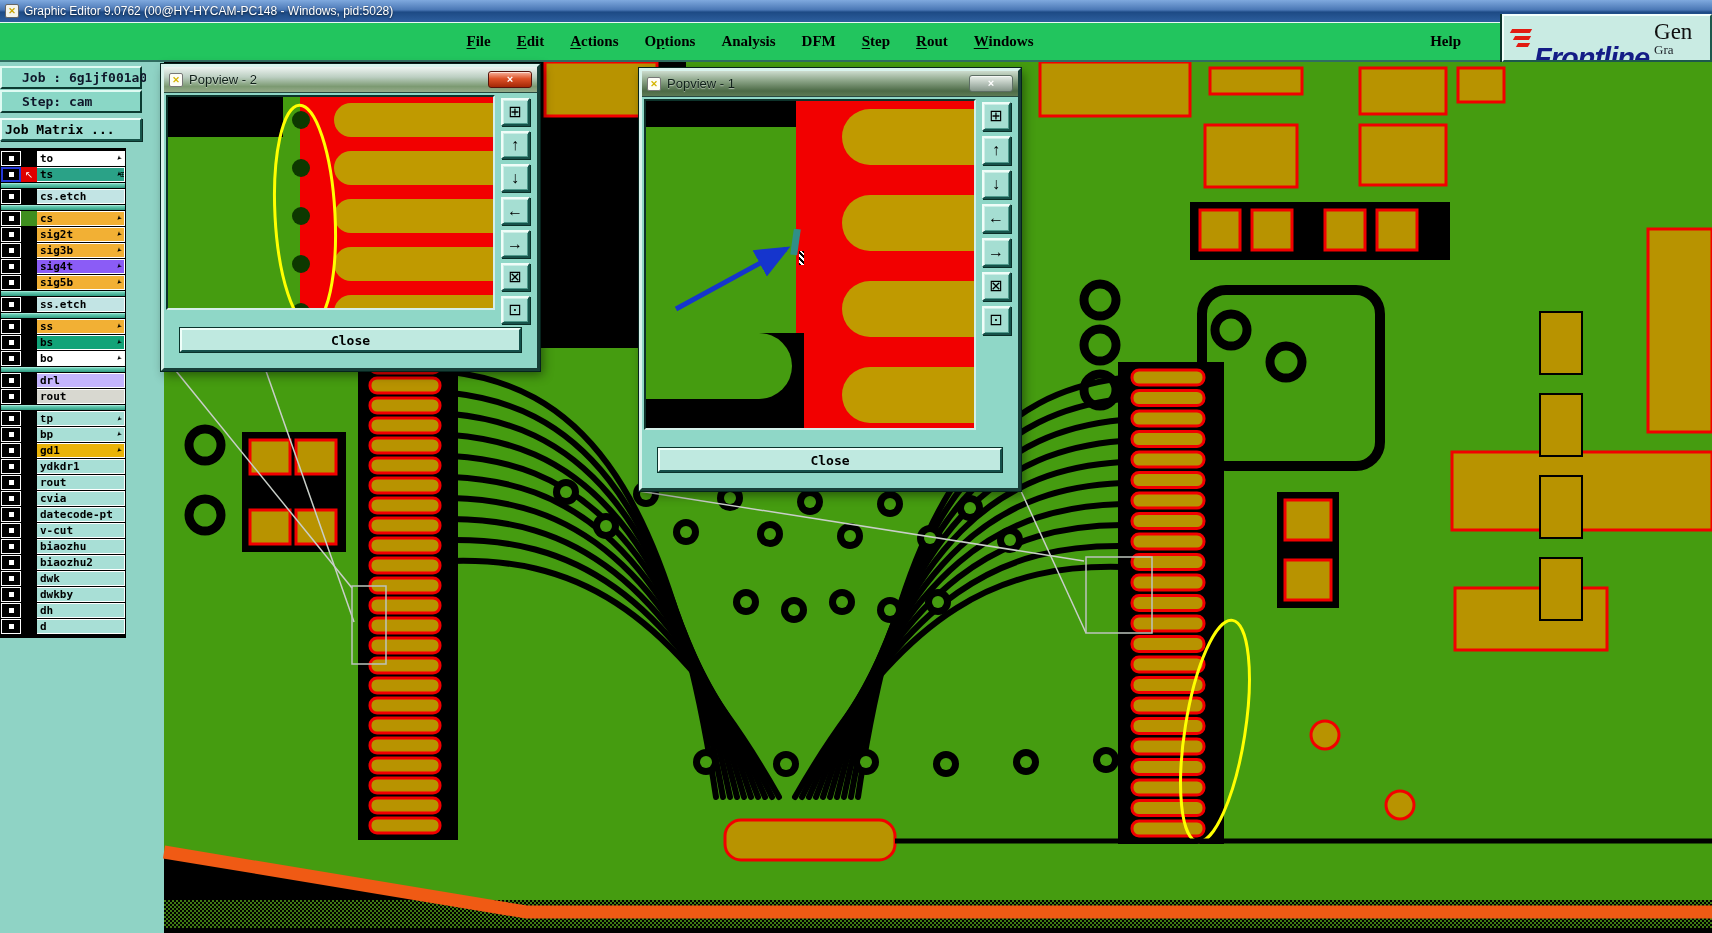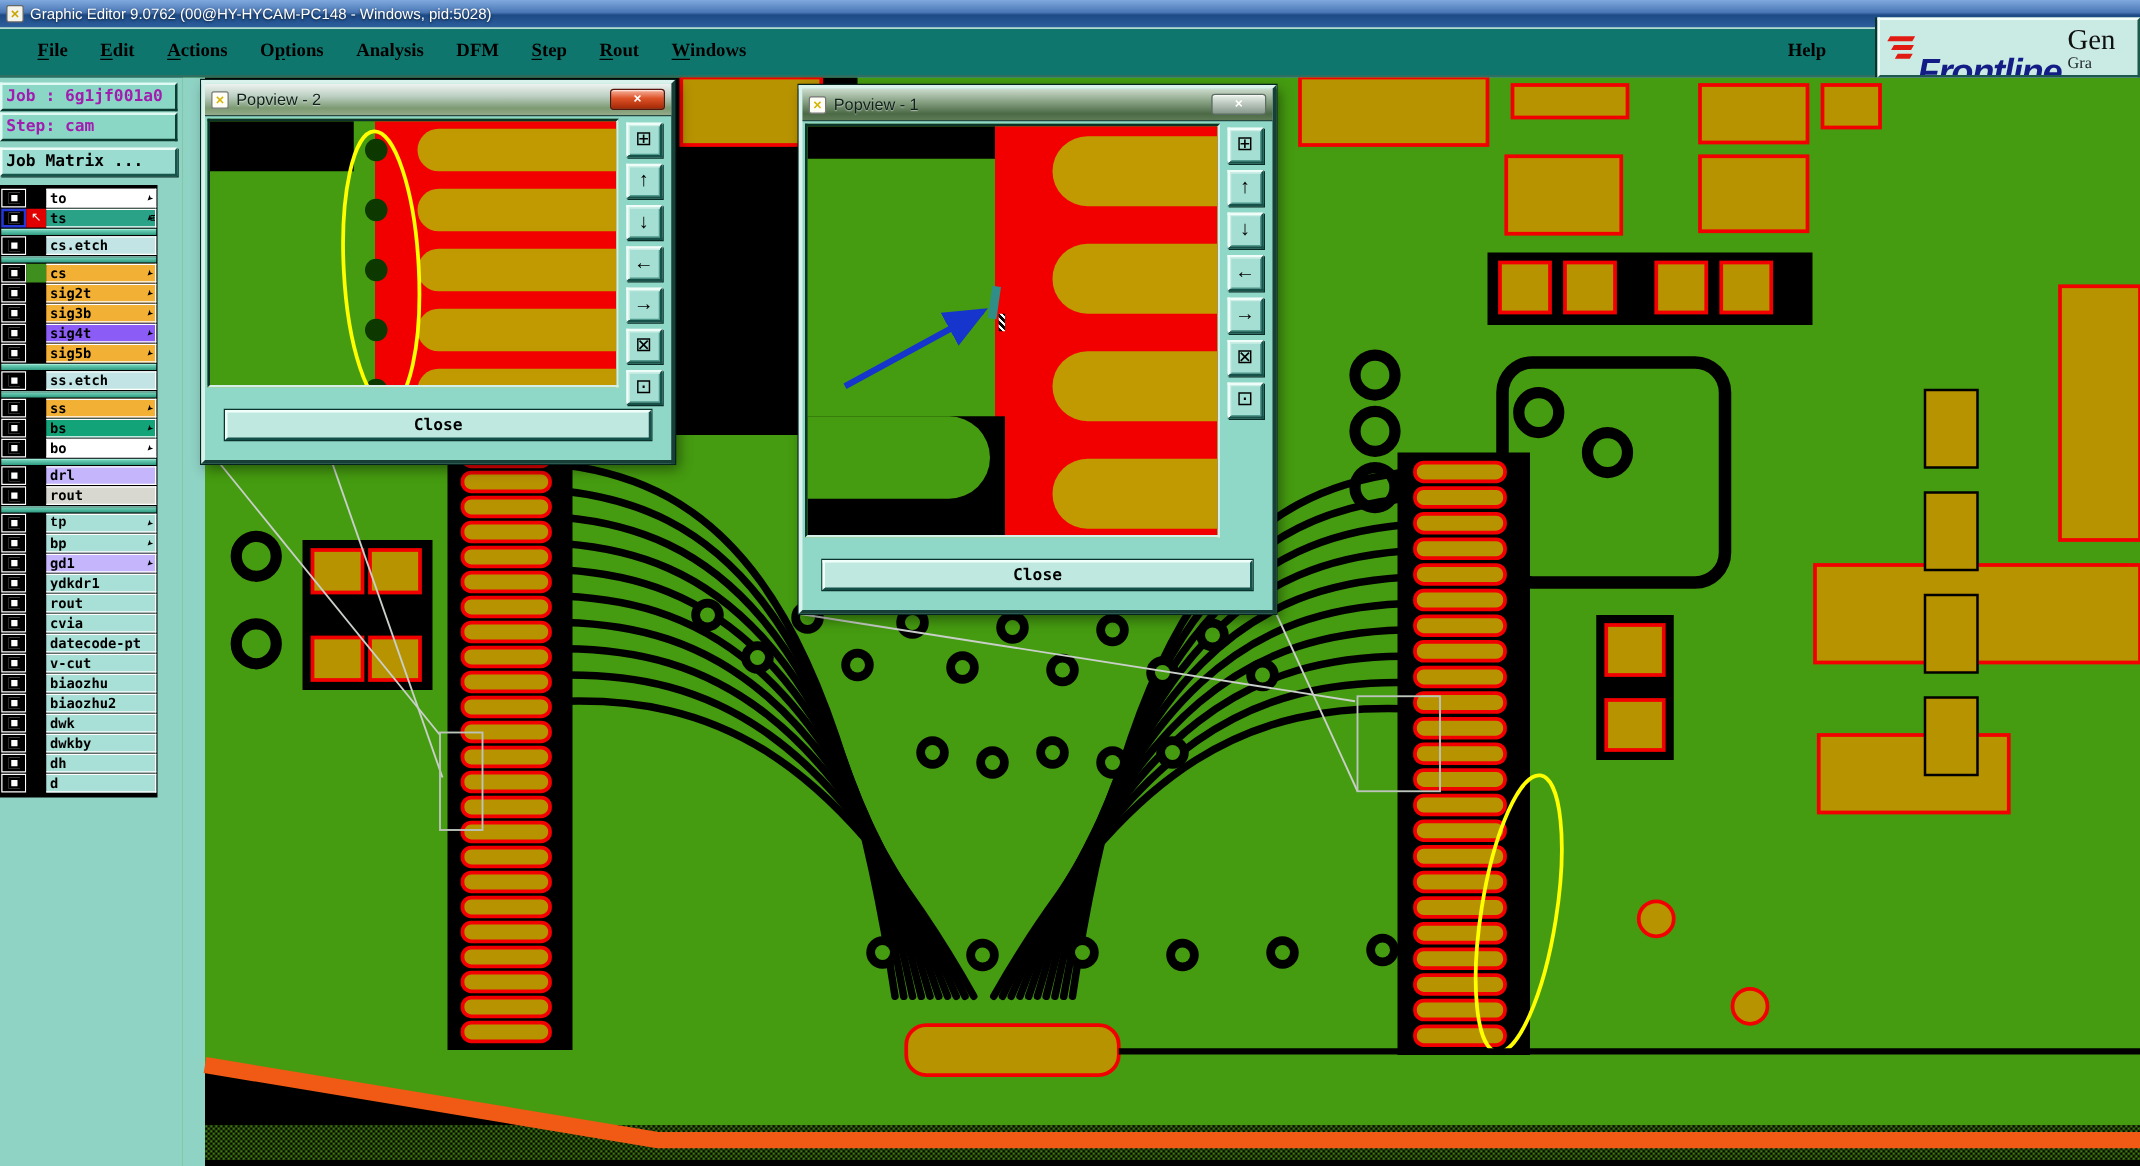--- a/index.html
+++ b/index.html
@@ -9,22 +9,22 @@
   
   .titlebar { position:absolute; left:0; top:0; width:1712px; height:22px;
     background:linear-gradient(180deg,#7fa9de 0%,#4a77b5 45%,#1d4a85 55%,#2d5f9e 100%);
     display:flex; align-items:center; padding:0 5px; gap:5px; }
   .app-icon { width:14px; height:14px; background:#f4f4ec; border:1px solid #666;
     border-radius:2px; font-size:9px; line-height:12px; text-align:center;
     color:#c8a400; font-weight:bold; }
   .titlebar .t-text { color:#fff; font-size:12px; text-shadow:0 1px 2px #123; white-space:nowrap; }
 
   .menubar { position:absolute; left:0; top:22px; width:1500px; height:40px;
-    background:#0f766e; border-top:1px solid #eafaf4; border-bottom:2px solid #2f6e60;
-    display:flex; align-items:center; padding:0 17px; }
+    background:#22c55e; border-top:1px solid #eafaf4; border-bottom:2px solid #2f6e60;
+    display:flex; align-items:center; padding:0 17px;justify-content:center; }
   .menu-item { font-family:"Liberation Serif", serif; font-weight:bold; font-size:15px;
     color:#000; padding:4px 13px; cursor:default; white-space:nowrap; }
   .menu-item u { text-underline-offset:2px; }
   .menu-help { position:absolute; right:26px; }
 
   .logo-panel { position:absolute; left:1502px; top:14px; width:210px; height:48px;
     background:#c9ebe3; border-top:2px solid #f2fffb; border-left:2px solid #f2fffb;
     border-bottom:2px solid #1d584c; border-right:2px solid #1d584c;
     box-shadow:-2px 0 0 #09332b; display:flex; align-items:center; padding-left:7px;
     overflow:hidden; z-index:20; }
@@ -37,21 +37,21 @@
   .logo-prod { margin-left:5px; line-height:1; white-space:nowrap; }
   .logo-prod .p1 { font-family:"Liberation Serif", serif; font-size:23px; color:#101010; display:block; }
   .logo-prod .p2 { font-family:"Liberation Serif", serif; font-size:13px;
     color:#20262c; display:block; }
 
   
   .job-panel { position:absolute; left:0; top:66px; width:142px; }
   .job-field { height:23px; background:#8ad7c6; border:2px solid #0b3b31;
     border-top-color:#dffaf2; border-left-color:#dffaf2; margin-bottom:1px;
     font-family:"DejaVu Sans Mono", monospace; font-weight:bold; font-size:13px;
-    color:#a21caf; display:flex; align-items:center; padding-left:3px; white-space:nowrap; }
+    color:#0f172a; display:flex; align-items:center; padding-left:20px; white-space:nowrap; }
   .job-matrix-btn { margin-top:5px; height:23px; background:#9adcd0;
     border-top:2px solid #ecfdf8; border-left:2px solid #ecfdf8;
     border-bottom:2px solid #17544a; border-right:2px solid #17544a;
     box-shadow:1px 1px 0 #0a2e27; font-family:"DejaVu Sans Mono", monospace; font-weight:bold;
     font-size:13px; color:#000; display:flex; align-items:center; padding-left:3px;
     cursor:pointer; white-space:nowrap; }
 
   .layer-panel { position:absolute; left:0; top:148px; width:126px; background:#000;
     padding:3px 1px 3px 1px; }
   .layer-sep { height:5px; background:linear-gradient(180deg,#6fd2b9,#2f9a80);
@@ -465,21 +465,21 @@
         <span class="cb-box"></span>
       </div>
       <div class="sw-cell"></div>
       <div class="name-cell" style="background: rgb(168, 223, 214);">bp<span class="row-arrow">➤</span></div>
     </div>
     <div class="layer-row">
       <div class="cb-cell">
         <span class="cb-box"></span>
       </div>
       <div class="sw-cell"></div>
-      <div class="name-cell" style="background: #c4b5fd;">gd1<span class="row-arrow">➤</span></div>
+      <div class="name-cell" style="background: #eab308;">gd1<span class="row-arrow">➤</span></div>
     </div>
     <div class="layer-row">
       <div class="cb-cell">
         <span class="cb-box"></span>
       </div>
       <div class="sw-cell"></div>
       <div class="name-cell" style="background: rgb(168, 223, 214);">ydkdr1</div>
     </div>
     <div class="layer-row">
       <div class="cb-cell">

